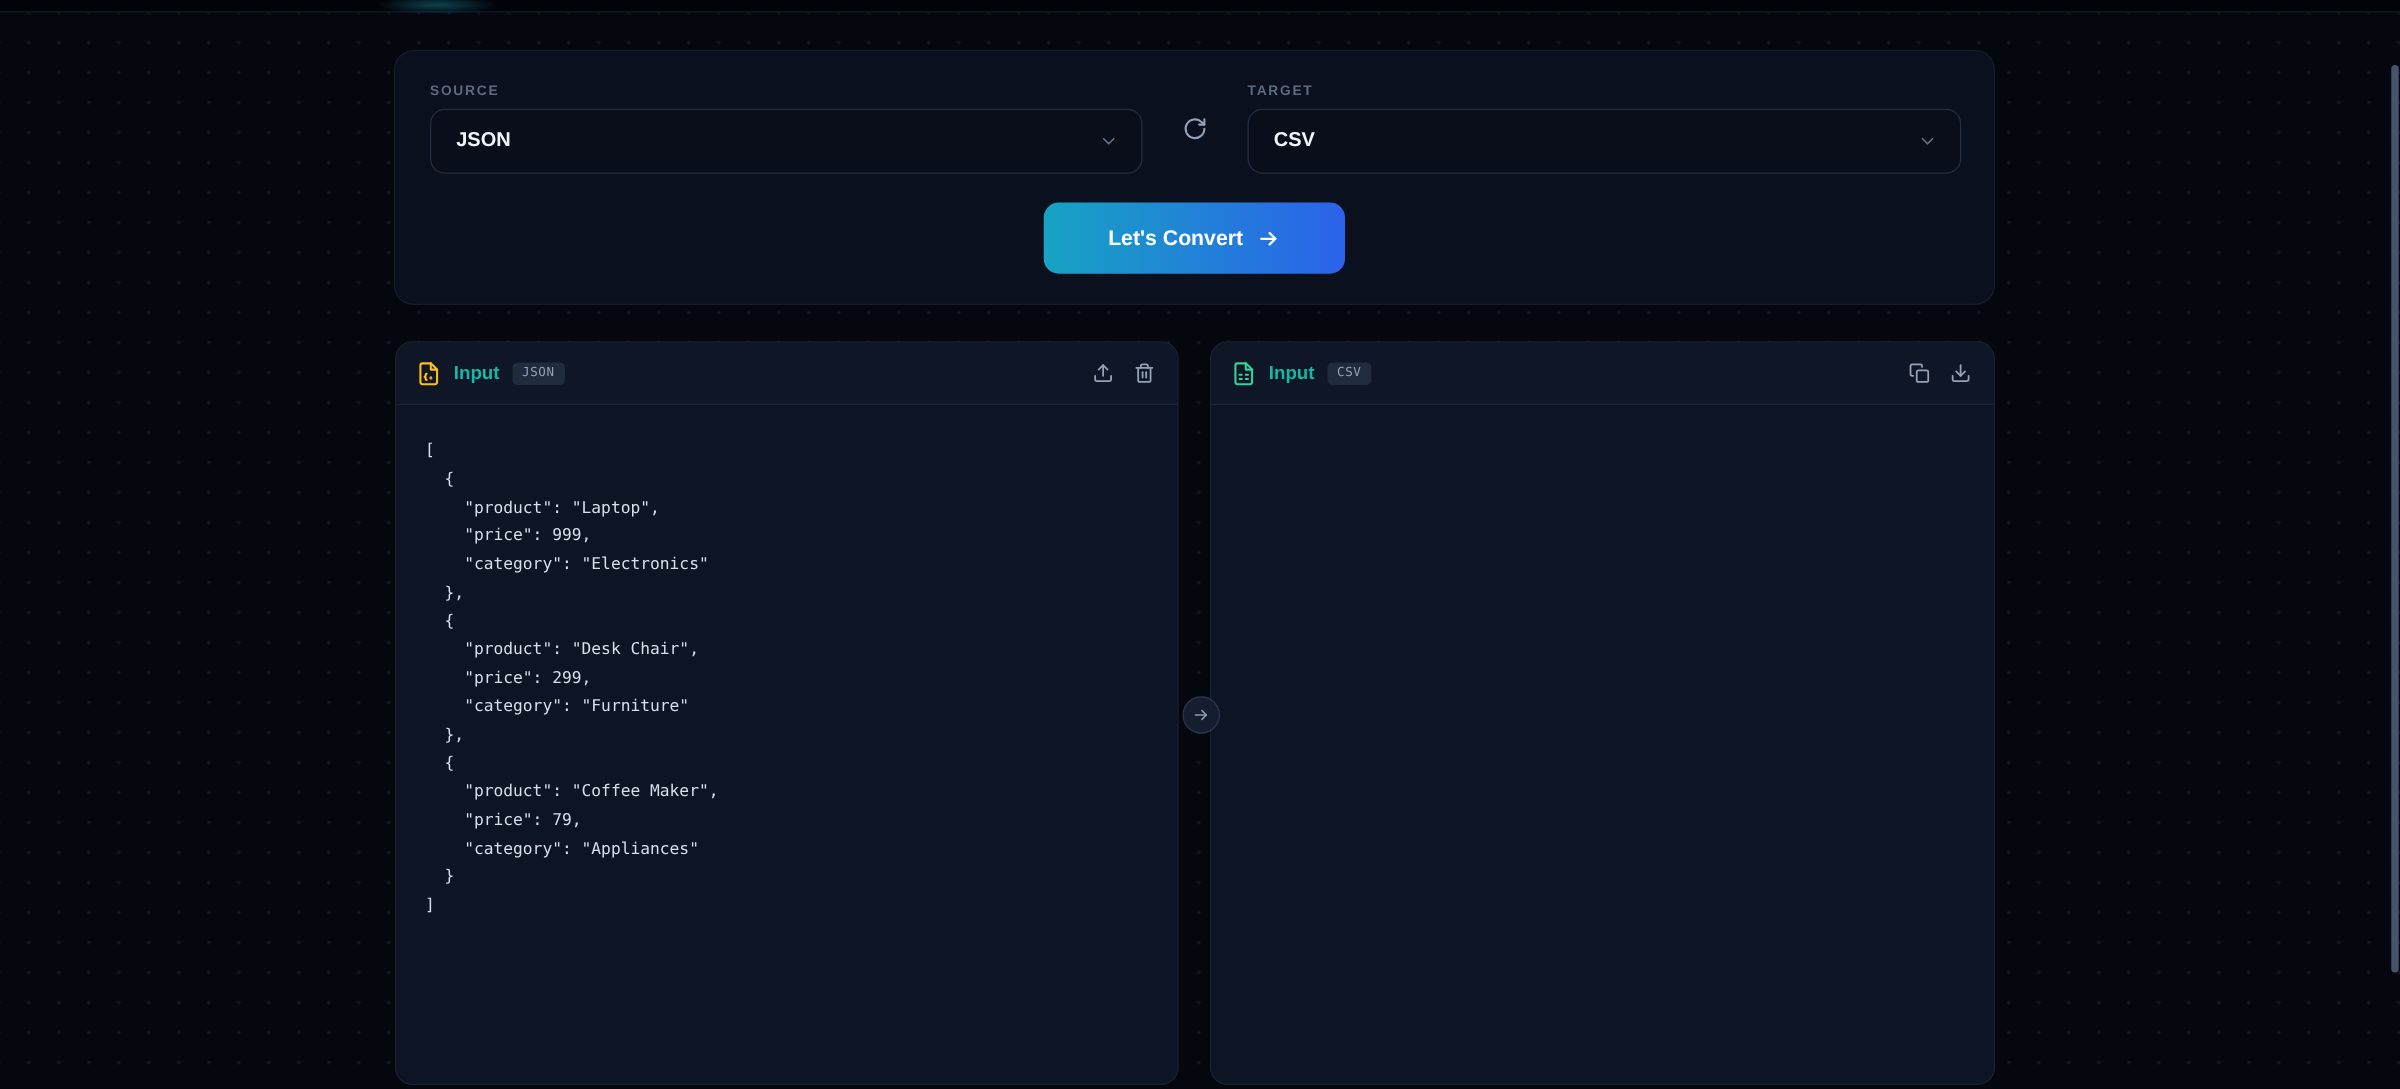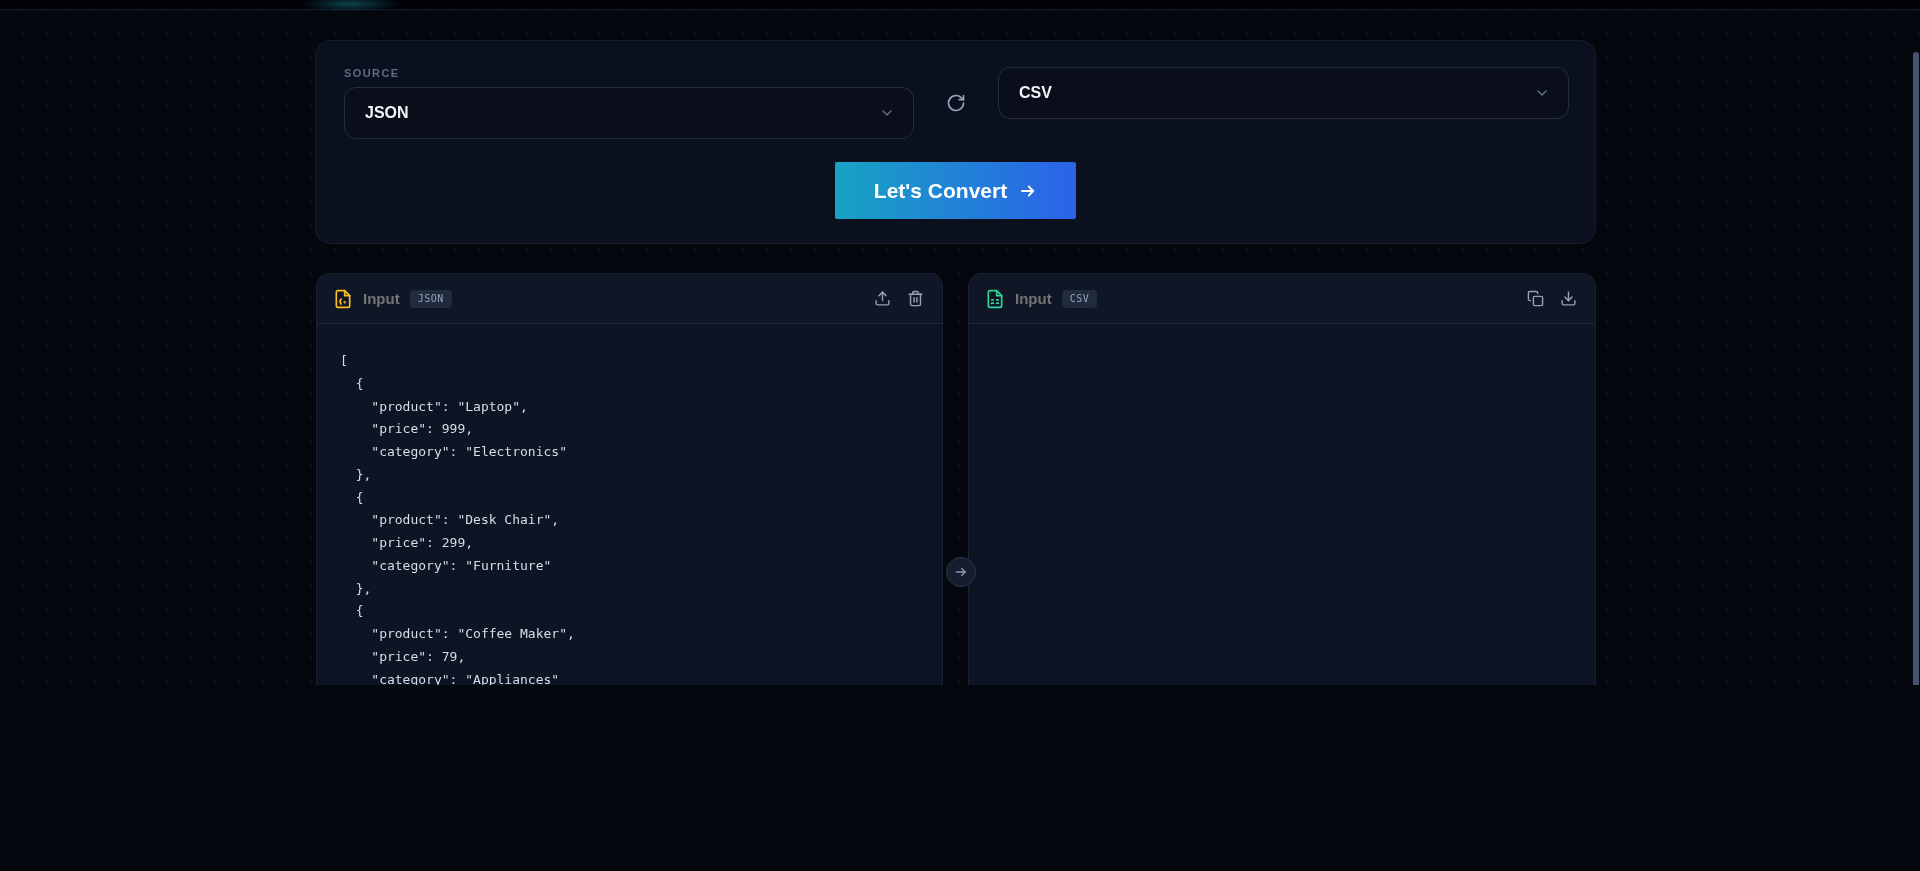--- a/index.html
+++ b/index.html
@@ -1,19 +1,19 @@
 <!DOCTYPE html>
 <html><head>
 <meta charset="utf-8">
 <style>
   * { margin:0; padding:0; box-sizing:border-box; }
   html,body { background:#04060d; }
   body { font-family:"Liberation Sans","DejaVu Sans",sans-serif; }
 
-  .viewport { position:relative; width:1920px; height:685px; overflow:hidden;
+  .viewport { position:relative; width:1920px; height:871px; overflow:hidden;
     background:#04070e;
     background-image: radial-gradient(circle, rgba(94,116,145,0.17) 1.1px, transparent 1.6px);
     background-size: 24px 24px;
     background-position: 11px 22px; }
 
   
   .topbar { position:absolute; left:0; top:0; width:1920px; height:10px;
     background:#010309; border-bottom:1px solid #111c2c; z-index:5; }
   .topbar-glow { position:absolute; left:285px; top:-6px; width:130px; height:20px;
     background: radial-gradient(closest-side, rgba(45,212,238,0.30), rgba(45,212,238,0) 75%); }
@@ -26,34 +26,34 @@
   .select-group label { display:block; font-size:11px; font-weight:700; letter-spacing:1.4px;
     color:#5b6b82; margin-bottom:8px; }
   .select { height:52px; background:#090e1a; border:1px solid #232e44; border-radius:12px;
     display:flex; align-items:center; justify-content:space-between; padding:0 18px 0 20px;
     cursor:pointer; }
   .select .value { font-size:16px; font-weight:700; color:#f1f5f9; }
   .swap-cell { display:flex; align-items:center; justify-content:center; }
   .icon-btn { background:transparent; border:none; cursor:pointer; display:flex;
     align-items:center; justify-content:center; padding:4px; }
   .convert-row { display:flex; justify-content:center; margin-top:23px; }
-  .convert-btn { width:241px; height:57px; border:none; border-radius:2px; cursor:pointer;
+  .convert-btn { width:241px; height:57px; border:none; border-radius:12px; cursor:pointer;
     background:linear-gradient(90deg,#17a3c3 0%, #2b62ea 100%);
     color:#ffffff; font-family:"Liberation Sans","DejaVu Sans",sans-serif;
-    font-size:21px; font-weight:700; display:flex; align-items:center; justify-content:center;
+    font-size:17px; font-weight:700; display:flex; align-items:center; justify-content:center;
     gap:12px; }
 
   
   .panel { position:absolute; top:273px; height:595px; background:#0d1423;
     border:1px solid rgba(148,163,184,0.10); border-radius:14px; overflow:hidden; }
   .panel.input  { left:316px; width:627px; }
   .panel.output { left:968px; width:628px; }
   .panel-header { height:50px; background:#0f1626; border-bottom:1px solid #1d2737;
     display:flex; align-items:center; gap:10px; padding:0 14px 0 16px; }
-  .panel-title { font-size:15px; font-weight:700; color:#737373; }
+  .panel-title { font-size:15px; font-weight:700; color:#14b8a6; }
   .badge { font-family:"DejaVu Sans Mono","Liberation Mono",monospace; font-size:10px;
     letter-spacing:0.5px; color:#93a2b8; background:#202b3d; border-radius:4px;
     padding:3px 8px; line-height:1.2; }
   .panel-actions { margin-left:auto; display:flex; gap:8px; }
   .code { font-family:"DejaVu Sans Mono","Liberation Mono",monospace; font-size:13px;
     line-height:22.75px; color:#d6dee9; padding:26px 20px 20px 23px; white-space:pre;
     background:transparent; }
 
   
   .flow-arrow { position:absolute; left:946px; top:557px; width:30px; height:30px;
@@ -95,20 +95,21 @@
           <span>
             <svg width="20" height="20" viewBox="0 0 24 24" fill="none" stroke="#94a3b8" stroke-width="2" stroke-linecap="round" stroke-linejoin="round">
                 <path d="M21 12a9 9 0 1 1-2.64-6.36L21 8"></path>
                 <path d="M21 3v5h-5"></path>
               </svg>
           </span>
         </button>
       </div>
 
       <div class="select-group">
+        <label>TARGET</label>
         <div class="select">
           <span class="value">CSV</span>
           <span>
             <svg width="16" height="16" viewBox="0 0 24 24" fill="none" stroke="#64748b" stroke-width="2" stroke-linecap="round" stroke-linejoin="round">
                 <path d="M6 9l6 6 6-6"></path>
               </svg>
           </span>
         </div>
       </div>
 

